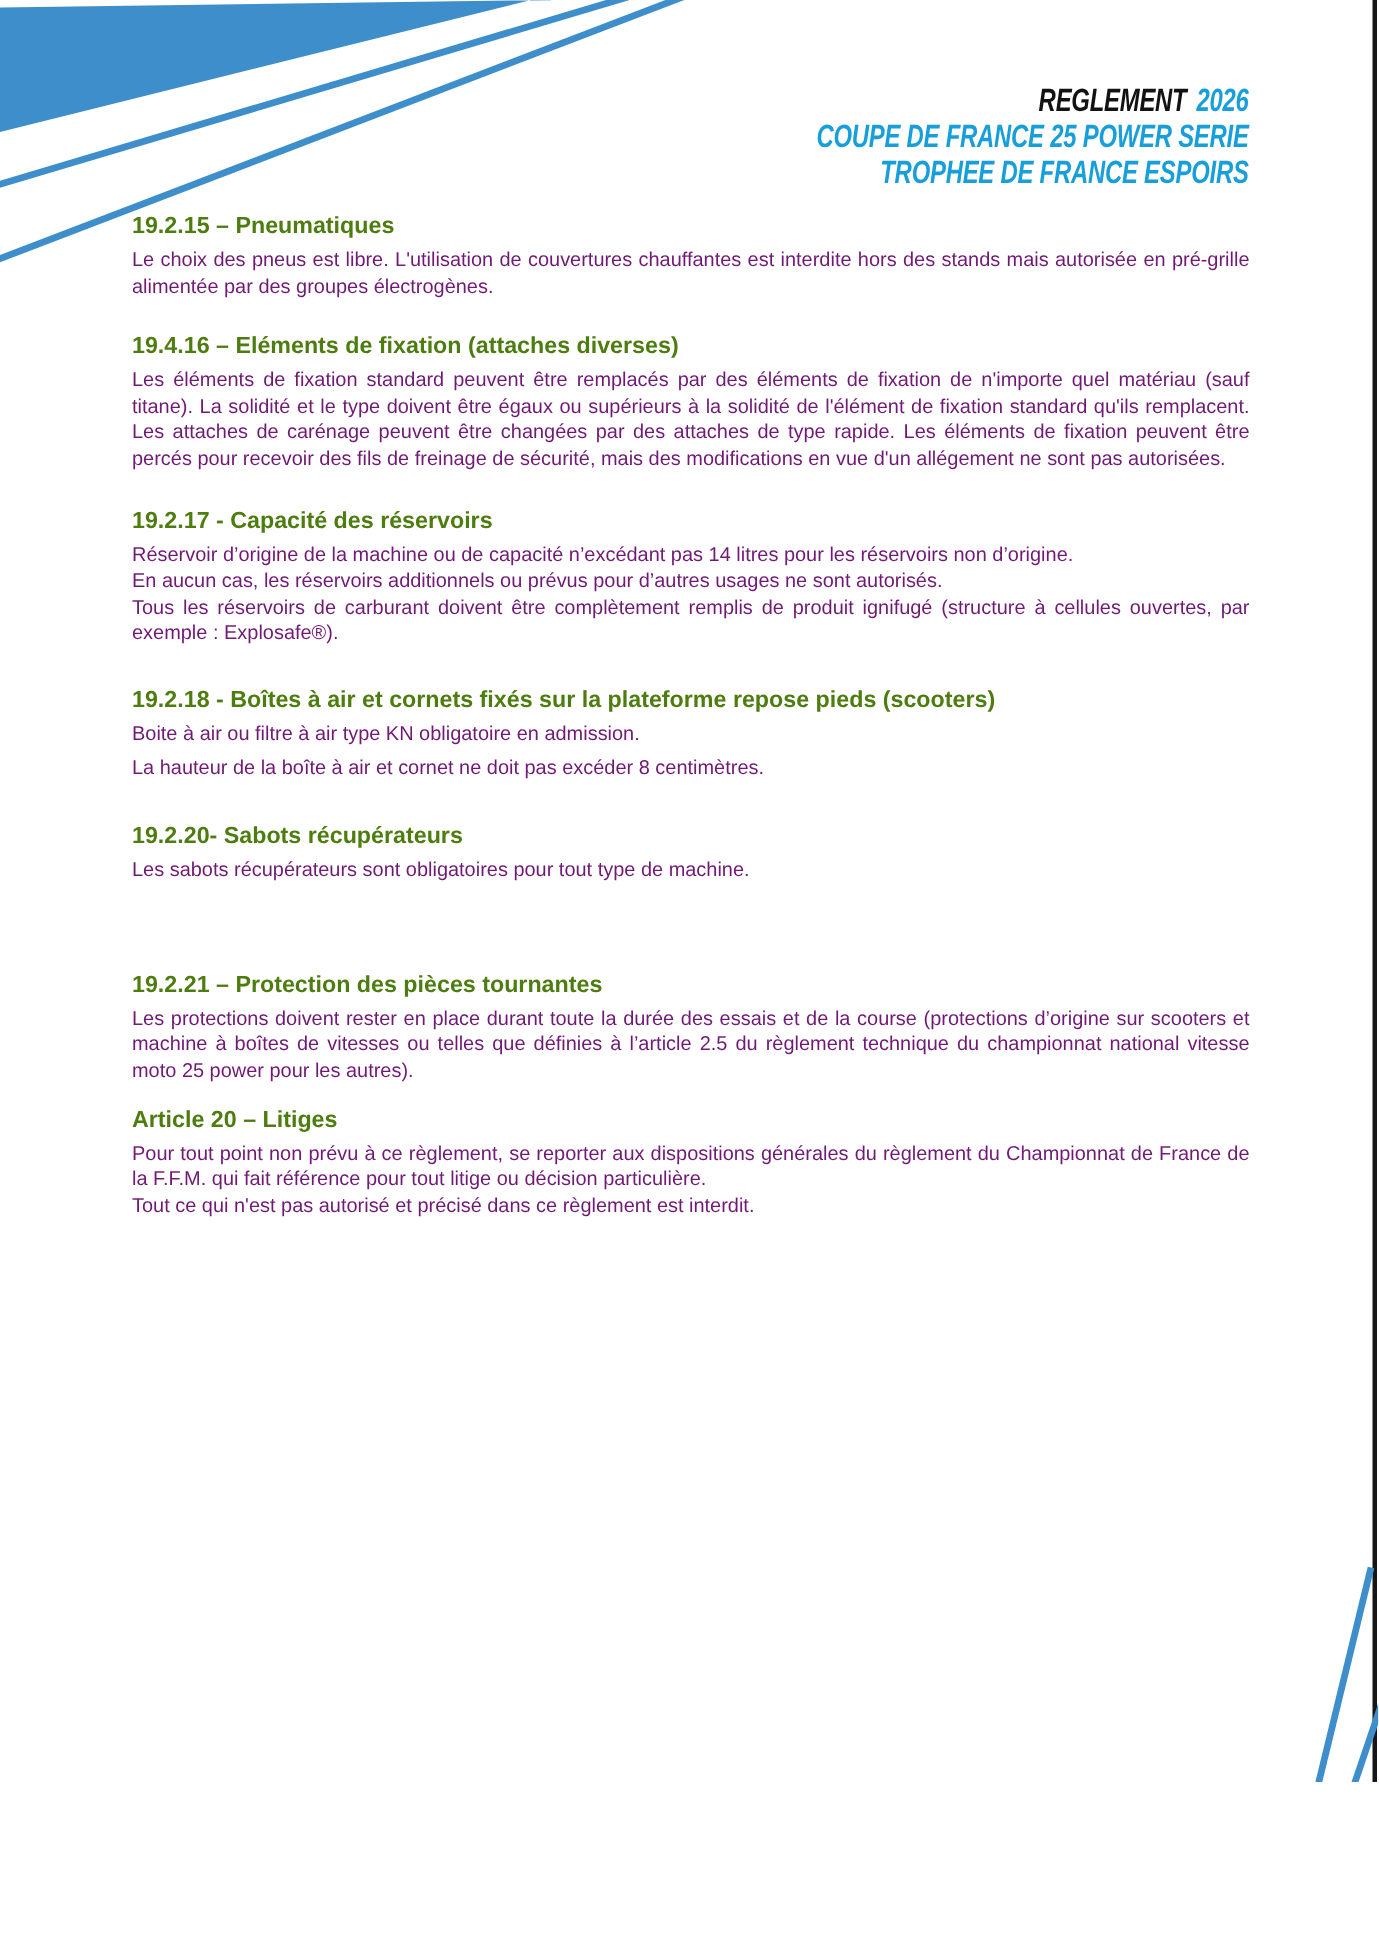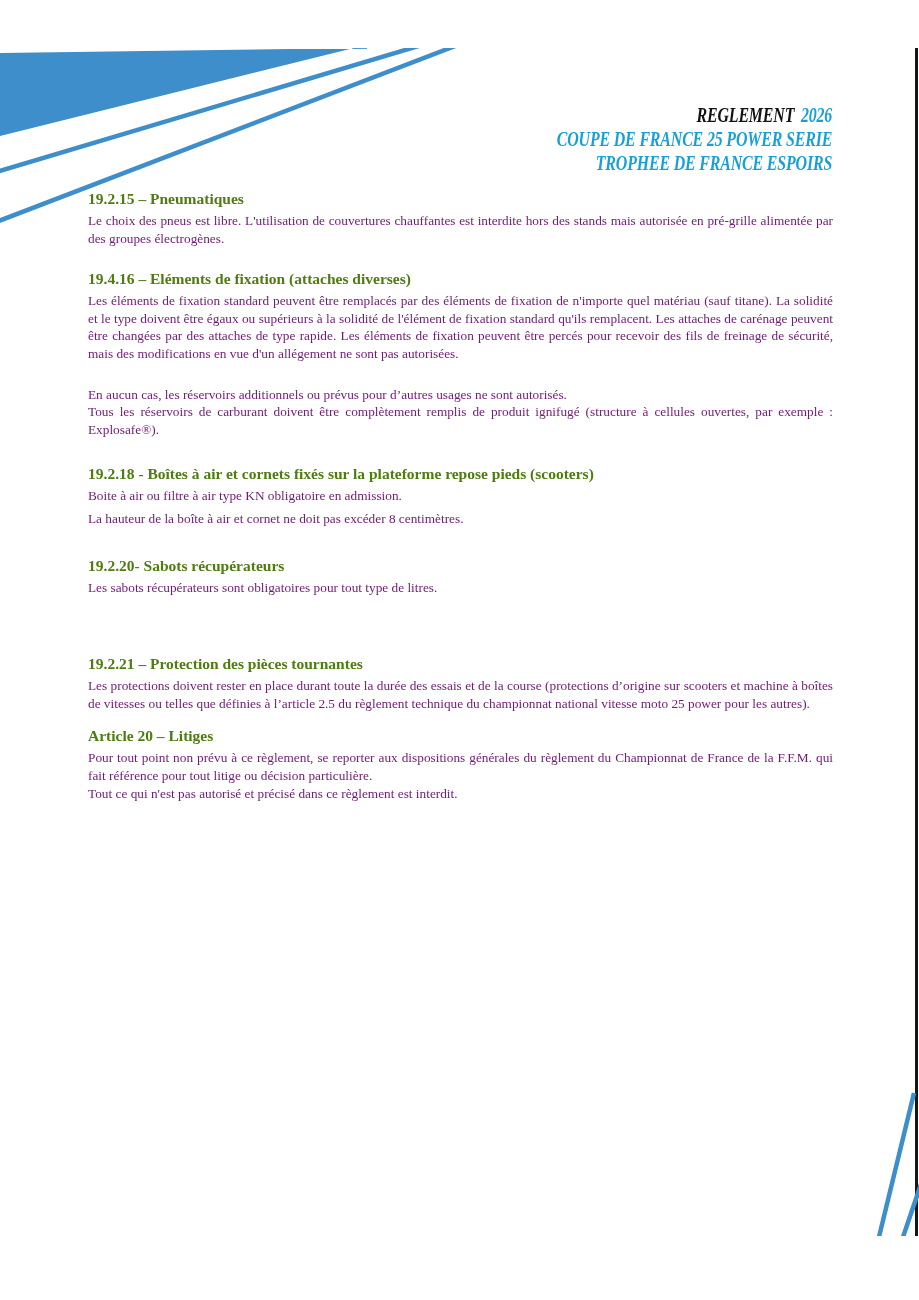--- a/index.html
+++ b/index.html
@@ -1,20 +1,19 @@
 <!DOCTYPE html>
 <html><head>
 <meta charset="utf-8">
 <style>
   html,body { margin:0; padding:0; background:#ffffff; }
   #page {
     position:relative; width:919px; height:1188px;
     background:#ffffff; overflow:hidden;
-    font-family:Liberation Serif, serif;
-    margin-top:48px;
+    font-family:Liberation Sans, sans-serif;
   }
   
   #right-border {
     position:absolute; left:915px; top:0; width:2.5px; height:1300px;
     background:#161616;
   }
   
   #decor { position:absolute; left:0; top:0; width:919px; height:1300px; pointer-events:none; }
 
   
@@ -91,34 +90,36 @@
       <h2>19.2.15 – Pneumatiques</h2>
       <p>Le choix des pneus est libre. L'utilisation de couvertures chauffantes est interdite hors des stands mais autorisée en pré-grille alimentée par des groupes électrogènes.</p>
     </div>
 
     <div class="sec s16">
       <h2>19.4.16 – Eléments de fixation (attaches diverses)</h2>
       <p>Les éléments de fixation standard peuvent être remplacés par des éléments de fixation de n'importe quel matériau (sauf titane). La solidité et le type doivent être égaux ou supérieurs à la solidité de l'élément de fixation standard qu'ils remplacent. Les attaches de carénage peuvent être changées par des attaches de type rapide. Les éléments de fixation peuvent être percés pour recevoir des fils de freinage de sécurité, mais des modifications en vue d'un allégement ne sont pas autorisées.</p>
     </div>
 
     <div class="sec s17">
+      <h2>19.2.17 - Capacité des réservoirs</h2>
+      <p>Réservoir d’origine de la machine ou de capacité n’excédant pas 14 litres pour les réservoirs non d’origine.</p>
       <p>En aucun cas, les réservoirs additionnels ou prévus pour d’autres usages ne sont autorisés.</p>
       <p>Tous les réservoirs de carburant doivent être complètement remplis de produit ignifugé (structure à cellules ouvertes, par exemple : Explosafe®).</p>
     </div>
 
     <div class="sec s18">
       <h2>19.2.18 - Boîtes à air et cornets fixés sur la plateforme repose pieds (scooters)</h2>
       <p class="p-spaced">Boite à air ou filtre à air type KN obligatoire en admission.</p>
       <p>La hauteur de la boîte à air et cornet ne doit pas excéder 8 centimètres.</p>
     </div>
 
 
     <div class="sec s20">
       <h2>19.2.20- Sabots récupérateurs</h2>
-      <p>Les sabots récupérateurs sont obligatoires pour tout type de litres.</p>
+      <p>Les sabots récupérateurs sont obligatoires pour tout type de machine.</p>
     </div>
 
     <div class="sec s21">
       <h2>19.2.21 – Protection des pièces tournantes</h2>
       <p>Les protections doivent rester en place durant toute la durée des essais et de la course (protections d’origine sur scooters et machine à boîtes de vitesses ou telles que définies à l’article 2.5 du règlement technique du championnat national vitesse moto 25 power pour les autres).</p>
     </div>
 
     <div class="sec art20">
       <h2>Article 20 – Litiges</h2>
       <p>Pour tout point non prévu à ce règlement, se reporter aux dispositions générales du règlement du Championnat de France de la F.F.M. qui fait référence pour tout litige ou décision particulière.</p>

